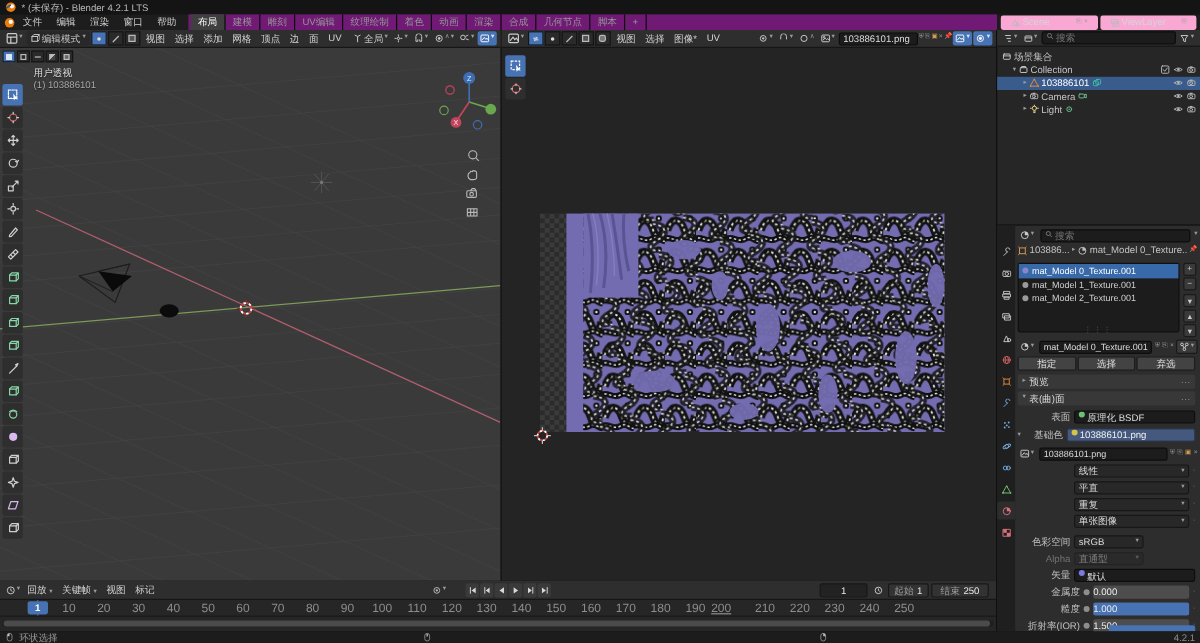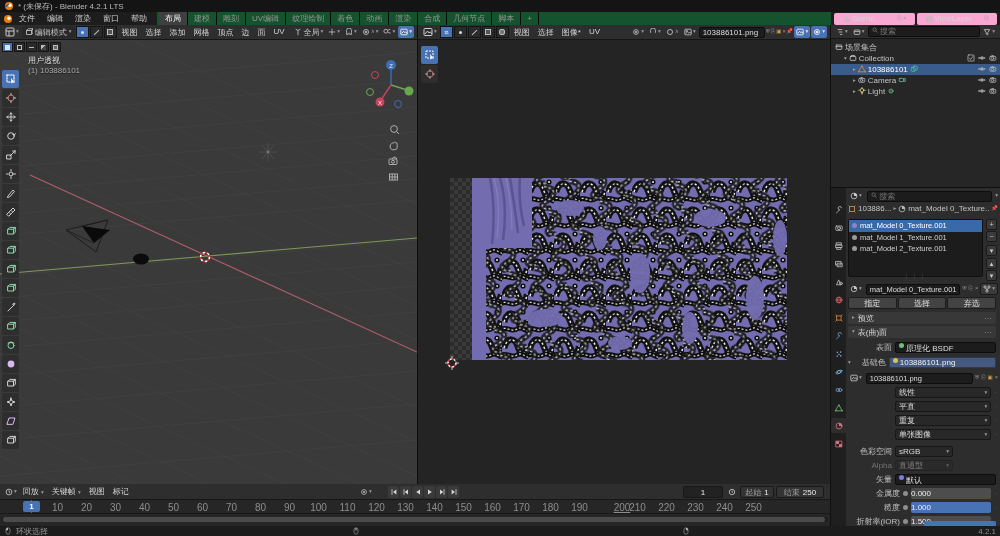--- a/index.html
+++ b/index.html
@@ -9,21 +9,21 @@
   svg{display:block}
   .ic{width:10px;height:10px;display:inline-flex;flex:none}
   .ic svg{width:100%;height:100%}
   .ic8{width:8px;height:8px}
   .ic7{width:7px;height:7px}
   .chev{font-size:5.5px;color:#9a9a9a;line-height:1;flex:none}
   
   #titlebar{left:0;top:0;width:1000px;height:12px;background:#141414;display:flex;align-items:center;gap:4px;padding:0 4px;color:#b9b9b9}
   #topbar{left:0;top:12px;width:831px;height:13px;background:#1d1d1d;display:flex;align-items:center}
   #topbar .menu{padding:0 6px;color:#cfcfcf}
-  #tabs{display:flex;align-items:center;height:13px;background:#14532d;flex:1;margin-left:4px;padding-left:2px}
+  #tabs{display:flex;align-items:center;height:13px;background:#701a75;flex:1;margin-left:4px;padding-left:2px}
   .wtab{padding:1px 6px;height:13px;display:flex;align-items:center;color:#969696;border-right:1px solid #0a0a0a}
   .wtab.active{background:#3f3f3f;color:#fff}
   #scenebar{left:831px;top:12px;width:169px;height:13px;background:#1d1d1d;display:flex;align-items:center;gap:2px;padding:0 3px}
   .pillfld{background:#262626;border:6px solid #f9a8d4;border-radius:2px;height:11px;display:flex;align-items:center;gap:2px;padding:0 2px;color:#d5d5d5}
   
   .hdr{display:flex;align-items:center;background:#2e2e2e;height:15px;padding:0 3px;gap:1px;border-bottom:1px solid #161616}
   .menu{padding:0 4px;color:#d2d2d2;white-space:nowrap}
   .modebtn{display:flex;align-items:center;gap:2px;background:#282828;border-radius:2px;height:12px;padding:0 3px}
   .selmode{width:13px;height:12px;background:#2a2a2a;border:1px solid #151515;display:flex;align-items:center;justify-content:center}
   .selmode.active{background:#4772b3}
@@ -1303,21 +1303,21 @@
       <span class="tick" style="left: 318.5px;">100</span>
       <span class="tick" style="left: 347.5px;">110</span>
       <span class="tick" style="left: 376.5px;">120</span>
       <span class="tick" style="left: 405.5px;">130</span>
       <span class="tick" style="left: 434.5px;">140</span>
       <span class="tick" style="left: 463.5px;">150</span>
       <span class="tick" style="left: 492.5px;">160</span>
       <span class="tick" style="left: 521.5px;">170</span>
       <span class="tick" style="left: 550.5px;">180</span>
       <span class="tick" style="left: 579.5px;">190</span>
-      <span class="tick" style="left: 622px; text-decoration: underline;">200</span>
+      <span class="tick" style="left: 601px; text-decoration: underline;">200</span>
       <span class="tick" style="left: 637.5px;">210</span>
       <span class="tick" style="left: 666.5px;">220</span>
       <span class="tick" style="left: 695.5px;">230</span>
       <span class="tick" style="left: 724.5px;">240</span>
       <span class="tick" style="left: 753.5px;">250</span>
     </div>
   <div id="tl-scroll">
     <div class="track"></div>
     <div class="handle"></div>
   </div>

